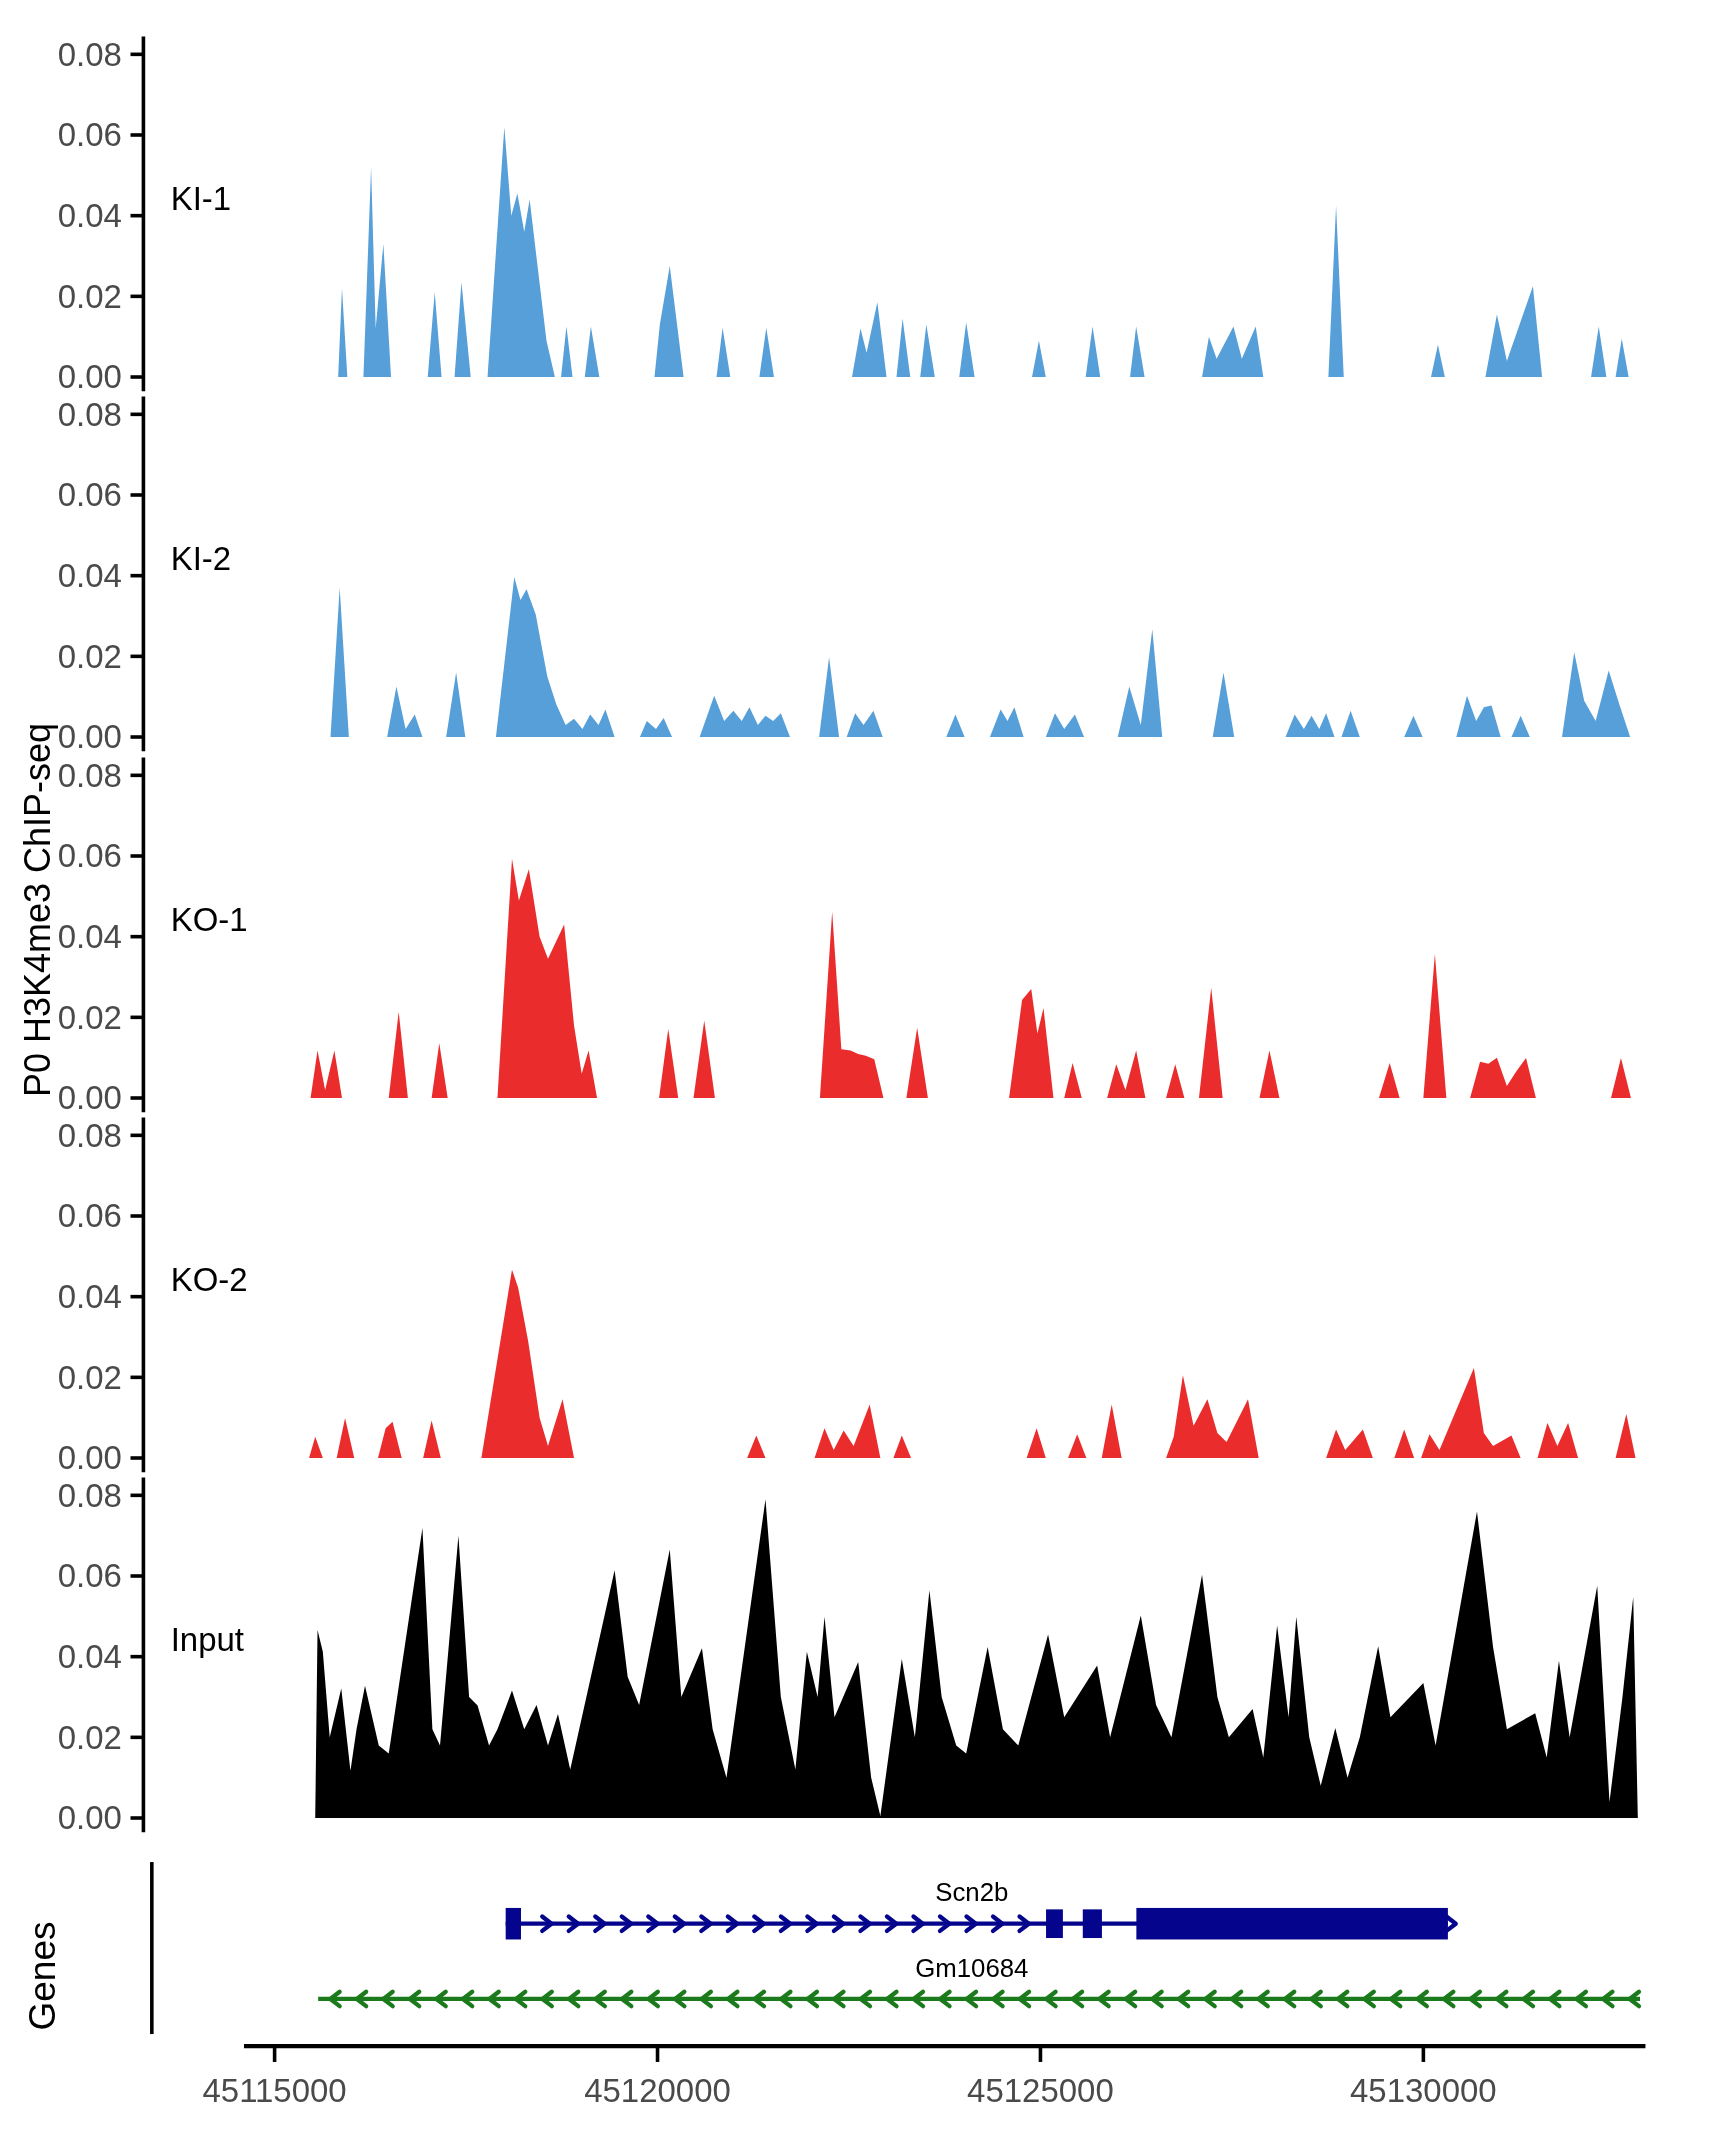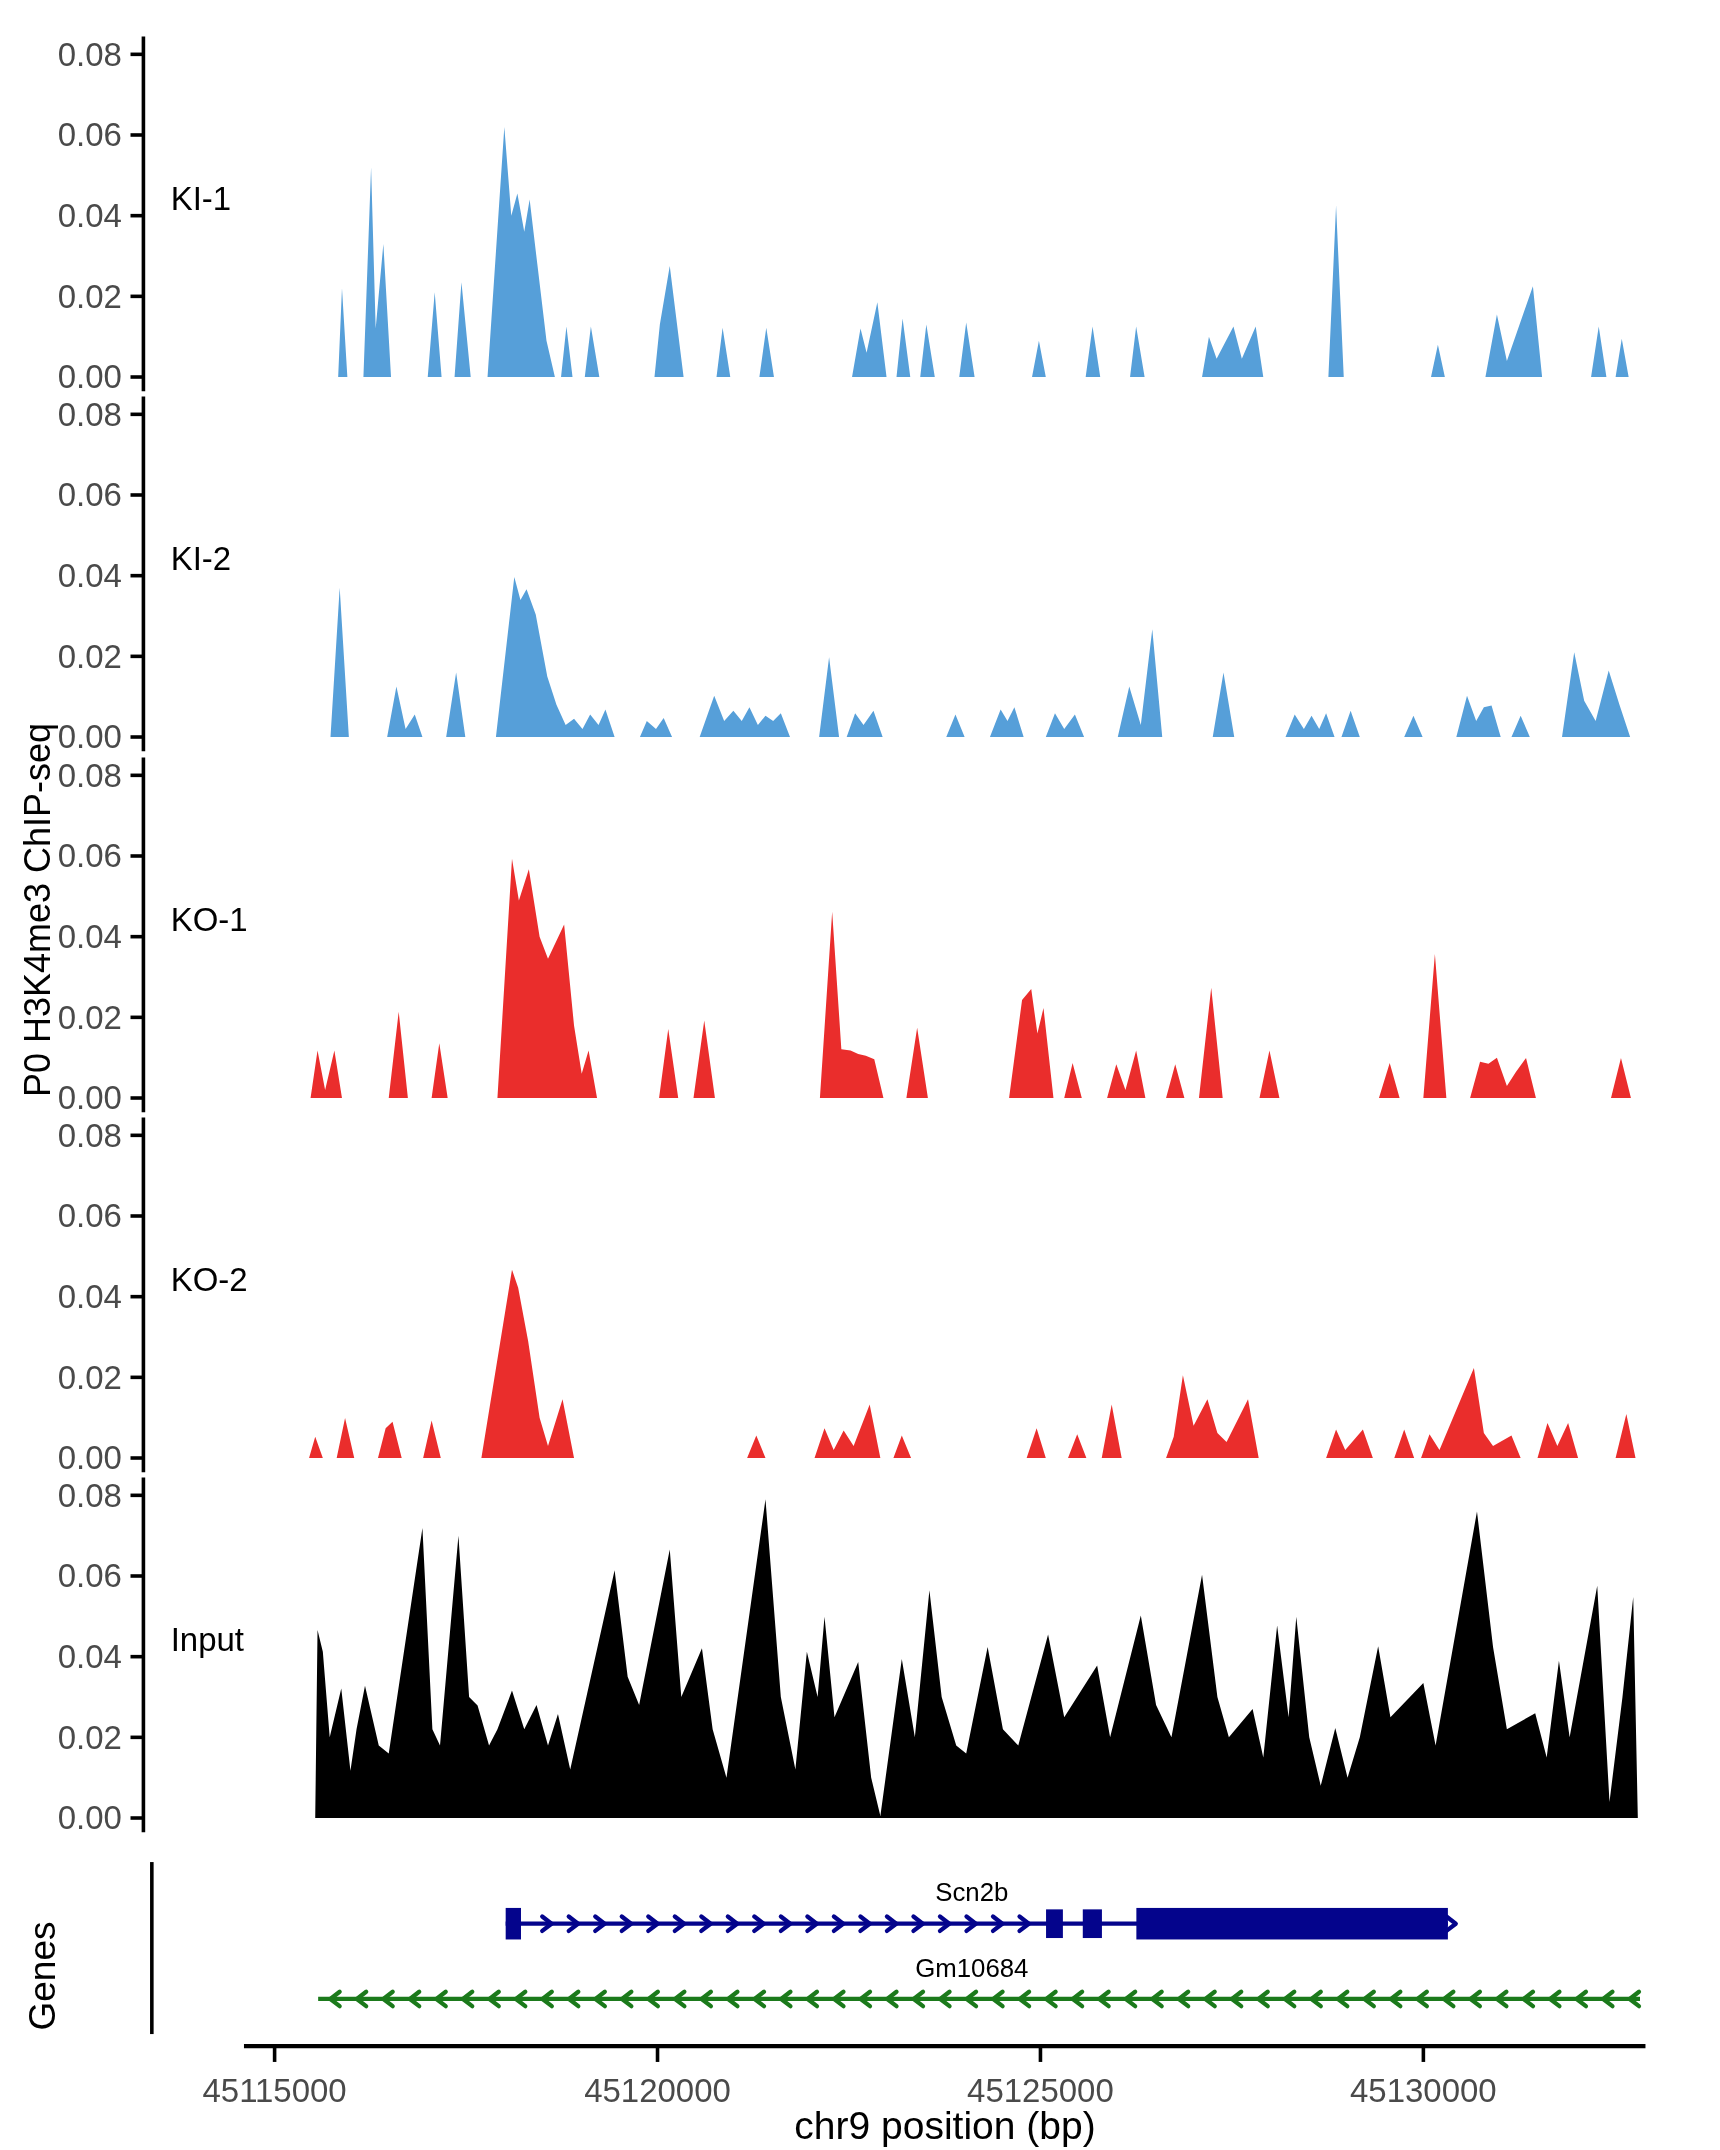--- a/index.html
+++ b/index.html
@@ -186,15 +186,14 @@
         <line x1="340.2284" y1="14" x2="2294.6684" y2="14" stroke="#000" stroke-width="6"></line>
         <line x1="382.9484" y1="14" x2="382.9484" y2="36" stroke="#000" stroke-width="5"></line>
         <text x="382.9484" y="92" text-anchor="middle" class="xtick">45115000</text>
         <line x1="916.9484" y1="14" x2="916.9484" y2="36" stroke="#000" stroke-width="5"></line>
         <text x="916.9484" y="92" text-anchor="middle" class="xtick">45120000</text>
         <line x1="1450.9484" y1="14" x2="1450.9484" y2="36" stroke="#000" stroke-width="5"></line>
         <text x="1450.9484" y="92" text-anchor="middle" class="xtick">45125000</text>
         <line x1="1984.9484" y1="14" x2="1984.9484" y2="36" stroke="#000" stroke-width="5"></line>
         <text x="1984.9484" y="92" text-anchor="middle" class="xtick">45130000</text>
       </svg></div>
-  <div id="x-axis-title">chr9 position (bp)</div>
 </div>
 
 
 </body></html>

